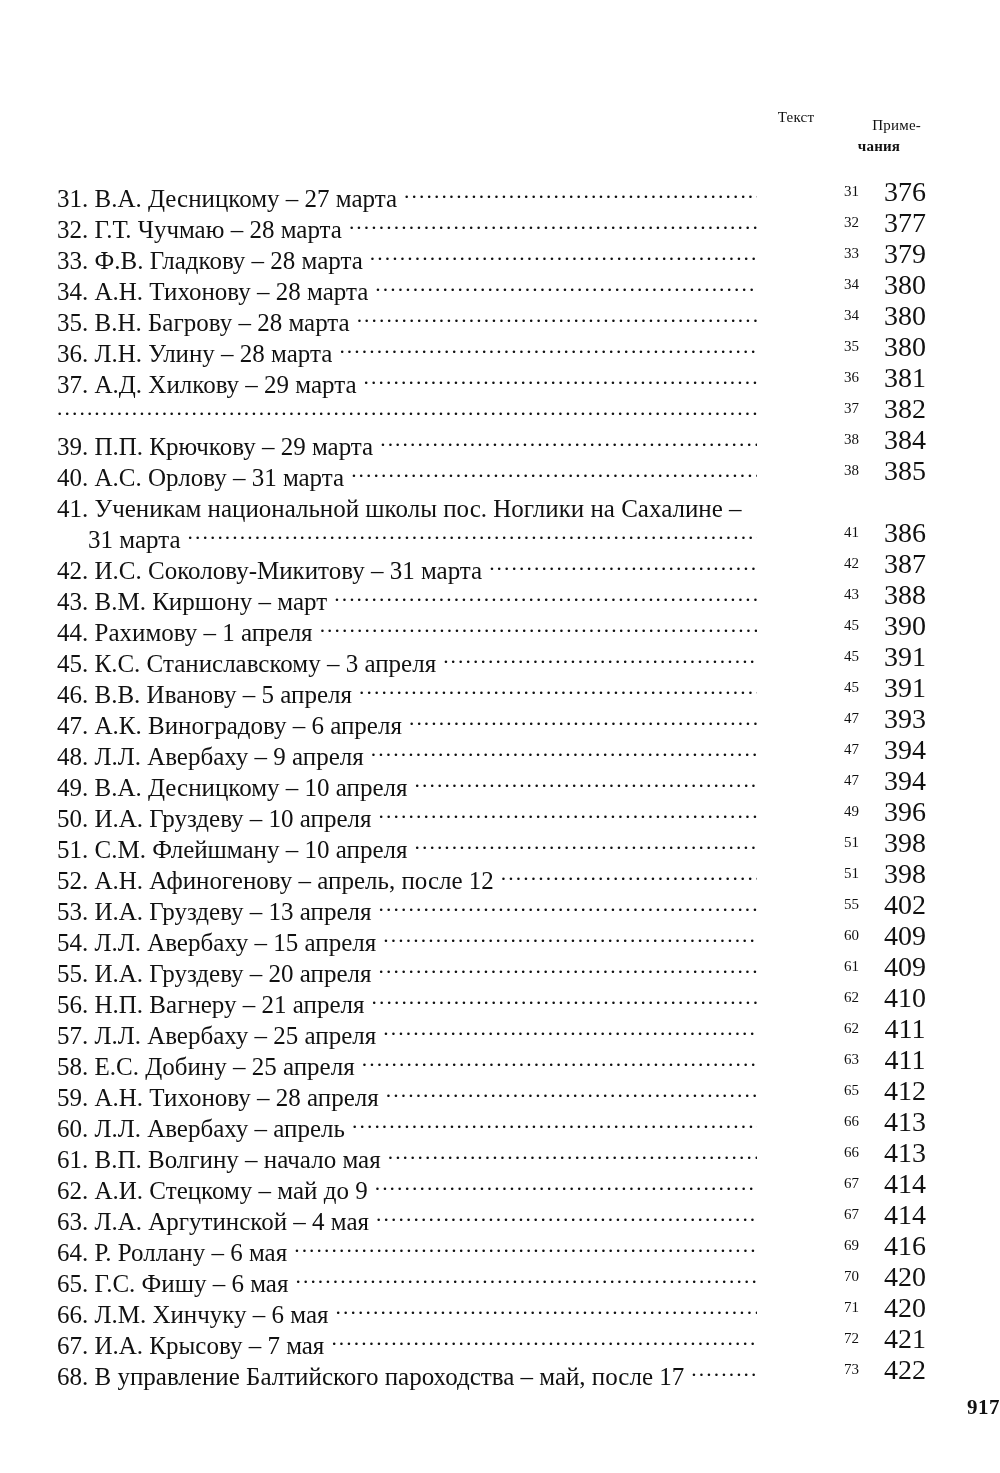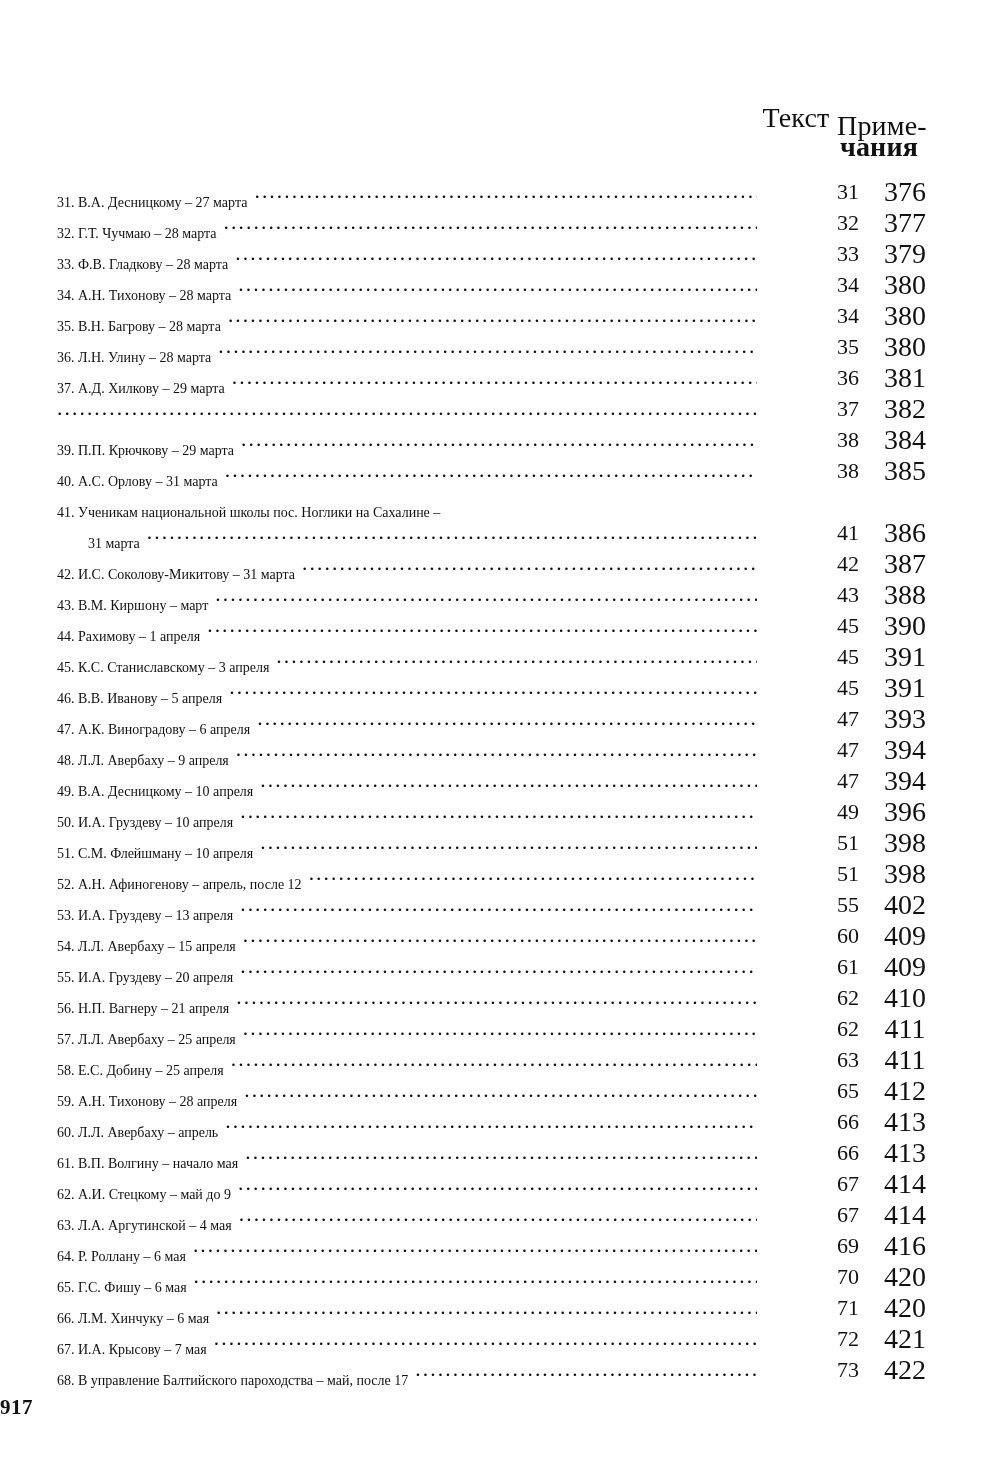--- a/index.html
+++ b/index.html
@@ -27,21 +27,21 @@
   
   .col-headers {
     position: absolute;
     left: 745px;
     top: 104px;
     width: 175px;
     height: 60px;
   }
   .hdr {
     position: absolute;
-    font-size: 28px;
+    font-size: 15px;
     line-height: 27px;
     letter-spacing: 0.2px;
     white-space: nowrap;
   }
   .hdr-text {
     left: 16px;
     top: 0;
     text-align: center;
     width: 70px;
   }
@@ -73,21 +73,21 @@
   }
 
   .entry {
     position: absolute;
     left: 0;
     top: 0;
     width: 700px;
     height: 31px;
     display: flex;
     align-items: baseline;
-    font-size: 14px;
+    font-size: 25px;
     line-height: 31px;
     white-space: nowrap;
   }
   .entry .label {
     flex: 0 0 auto;
     padding-right: 7px;
   }
   .entry .leader {
     flex: 1 1 auto;
     overflow: hidden;
@@ -112,40 +112,40 @@
   .entry.cont .label {
     padding-left: 31px;
   }
 
   .num-text {
     position: absolute;
     left: 730px;
     top: 0;
     width: 72px;
     text-align: right;
-    font-size: 22px;
+    font-size: 15px;
     line-height: 31px;
   }
   .num-notes {
     position: absolute;
     left: 812px;
     top: 0;
     width: 72px;
     text-align: center;
     font-size: 28px;
     line-height: 31px;
   }
 
   
   .folio {
     position: absolute;
     left: 0;
     top: 1395px;
     width: 1000px;
-    text-align: left;
+    text-align: right;
     font-size: 21px;
     font-weight: bold;
     letter-spacing: 0.5px;
   }
 </style>
 </head>
 <body>
 
 <div class="page">
 

